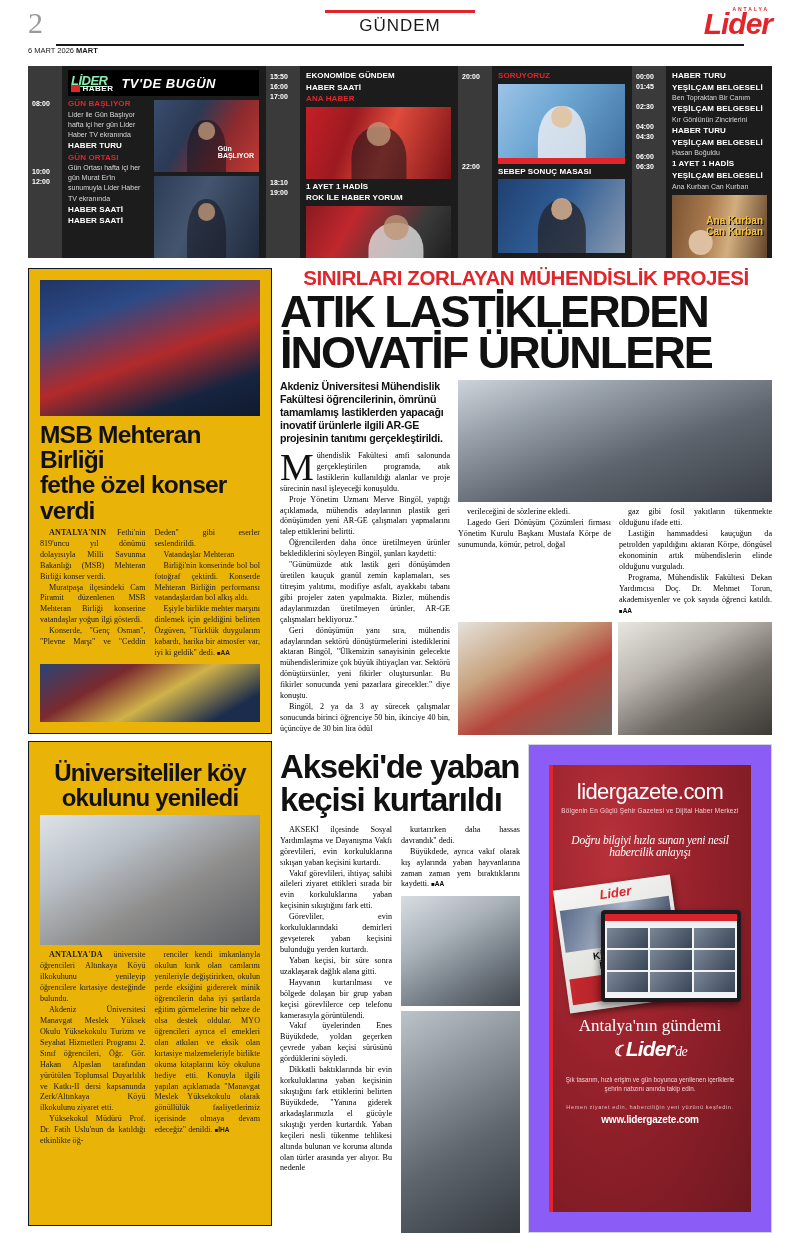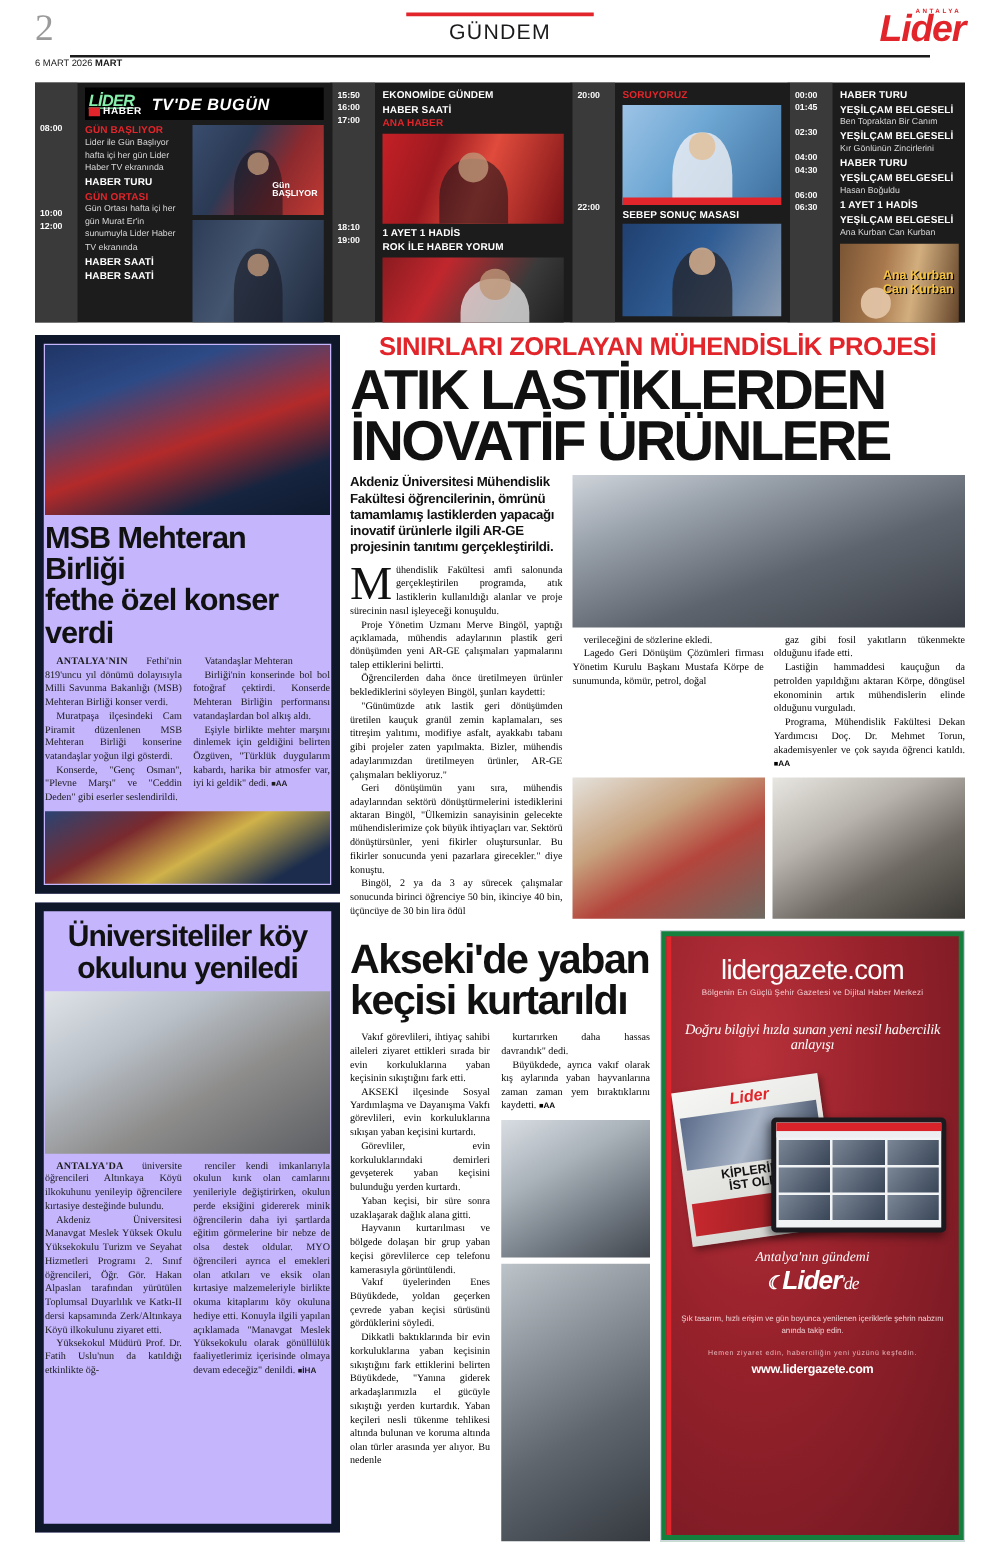--- a/index.html
+++ b/index.html
@@ -122,22 +122,22 @@
     font-family:"Liberation Sans", sans-serif; font-weight:bold; font-size:7px;
     color:#fff; line-height:1;
   }
 
   
   .content { display: flex; margin-top: 10px; gap: 8px; height: 965px; }
   .col-left { width: 244px; flex: none; display: flex; flex-direction: column; }
   .col-right { flex: 1; display: flex; flex-direction: column; }
 
   .art-box {
-    border: 7px solid #0f172a; background: #c4b5fd;
-    padding: 1px; margin-bottom: 7px;
+    border: 1px solid #0f172a; background: #eab308;
+    padding: 11px; margin-bottom: 7px;
   }
   .photo {
     width: 100%; position: relative; overflow: hidden; display:block;
   }
   .ph-mehter { background: linear-gradient(160deg,#1f3566 0%,#2d4a86 25%,#b32a2a 55%,#16243f 80%,#0f1a2e 100%); }
   .ph-mehter2 { background: linear-gradient(150deg,#2a4373 0%,#7a2a2e 30%,#d0b24a 55%,#1b2c4c 85%); }
   .ph-school { background: linear-gradient(150deg,#dfe3e8 0%,#b9c0c8 30%,#8e8d8c 60%,#5d5f63 100%); }
   .ph-hall { background: linear-gradient(160deg,#cfd4da 0%,#9aa2ac 25%,#5e646d 60%,#3a3f47 100%); }
   .ph-woman { background: linear-gradient(150deg,#e5e2dc 0%,#c7a27e 35%,#b4453c 60%,#6e6a62 100%); }
   .ph-man { background: linear-gradient(150deg,#e8e6e1 0%,#b7b3ac 35%,#6e6a63 65%,#3c3a36 100%); }
@@ -181,21 +181,21 @@
   }
   .dropcap {
     float: left; font-family: "Liberation Serif", serif; font-weight: normal;
     font-size: 38px; line-height: 0.78; padding: 2px 3px 0 0; color:#111;
   }
   .mini-col { font-family:"Liberation Serif",serif; font-size:8.1px; line-height:1.35; text-align:justify; }
   .mini-col p { text-indent: 9px; margin: 0; }
 
   
   .ad {
-    border: 1px solid #cfd6dd; background: #15803d; padding: 4px;
+    border: 1px solid #cfd6dd; background: #8b5cf6; padding: 20px;
     flex: 1; display:flex;
   }
   .ad-inner {
     flex:1; background: radial-gradient(ellipse at 30% 20%, #b8313a 0%, #96212b 45%, #6e1821 100%);
     position: relative; overflow: hidden; color:#fff; text-align:center;
     padding: 14px 10px 10px;
   }
   .ad-domain {
     font-family:"Liberation Sans", sans-serif; font-weight: normal;
     font-size: 22px; letter-spacing:-0.6px; color:#fff;
@@ -225,21 +225,21 @@
     position:absolute; right:0px; top:46px; width:140px; height:92px;
     background:#1b1b1f; border-radius:4px; padding:4px; box-shadow:-2px 3px 7px rgba(0,0,0,.45);
   }
   .ad-laptop .screen { width:100%; height:100%; background:#f2f3f5; overflow:hidden; }
   .ad-laptop .sc-bar { height:7px; background:#d8232a; }
   .ad-laptop .sc-nav { height:5px; background:#eceef1; }
   .ad-laptop .sc-grid { display:grid; grid-template-columns:1fr 1fr 1fr; gap:2px; padding:2px; }
   .ad-laptop .sc-cell { height:20px; background:linear-gradient(130deg,#7b8696,#394657); }
   .ad-brand { margin-top: 4px; }
   .ad-brand-1 {
-    font-family:"Liberation Serif", serif; font-style:italic; font-size:11px; color:#fff;
+    font-family:"Liberation Serif", serif; font-size:17px; color:#fff;
   }
   .ad-brand-2 {
     font-family:"Liberation Sans", sans-serif; font-weight:bold; font-style:italic;
     font-size:21px; color:#fff; letter-spacing:-0.8px; margin-top:1px;
   }
   .ad-brand-2 .moon { font-size:15px; }
   .ad-brand-2 .de { font-family:"Liberation Serif",serif; font-style:italic; font-weight:normal; font-size:14px; }
   .ad-copy {
     font-family:"Liberation Sans", sans-serif; font-size:6.3px; color:#f0cfd2;
     line-height:1.5; margin-top:14px;
@@ -489,22 +489,22 @@
 
       <div style="display:flex;gap:8px;flex:1;margin-top:9px">
 
         <div style="width:240px;flex:none;display:flex;flex-direction:column">
           <div class="headline hl-akseki">
             <span>Akseki'de yaban</span><br>
             <span>keçisi kurtarıldı</span>
           </div>
           <div style="display:flex;gap:9px;margin-top:4px;flex:1">
             <div class="mini-col" style="width:112px;flex:none">
+              <p><span class="caps">AKSEKİ</span> <span>ilçesinde Sosyal Yardımlaşma ve Dayanışma Vakfı görevlileri, evin korkuluklarına sıkışan yaban keçisini kurtardı.</span></p>
               <p>Vakıf görevlileri, ihtiyaç sahibi aileleri ziyaret ettikleri sırada bir evin korkuluklarına yaban keçisinin sıkıştığını fark etti.</p>
-              <p><span class="caps">AKSEKİ</span> <span>ilçesinde Sosyal Yardımlaşma ve Dayanışma Vakfı görevlileri, evin korkuluklarına sıkışan yaban keçisini kurtardı.</span></p>
               <p>Görevliler, evin korkuluklarındaki demirleri gevşeterek yaban keçisini bulunduğu yerden kurtardı.</p>
               <p>Yaban keçisi, bir süre sonra uzaklaşarak dağlık alana gitti.</p>
               <p>Hayvanın kurtarılması ve bölgede dolaşan bir grup yaban keçisi görevlilerce cep telefonu kamerasıyla görüntülendi.</p>
               <p>Vakıf üyelerinden Enes Büyükdede, yoldan geçerken çevrede yaban keçisi sürüsünü gördüklerini söyledi.</p>
               <p>Dikkatli baktıklarında bir evin korkuluklarına yaban keçisinin sıkıştığını fark ettiklerini belirten Büyükdede, "Yanına giderek arkadaşlarımızla el gücüyle sıkıştığı yerden kurtardık. Yaban keçileri nesli tükenme tehlikesi altında bulunan ve koruma altında olan türler arasında yer alıyor. Bu nedenle</p>
             </div>
             <div style="flex:1;display:flex;flex-direction:column">
               <div class="mini-col">
                 <p>kurtarırken daha hassas davrandık" dedi.</p>
                 <p><span>Büyükdede, ayrıca vakıf olarak kış aylarında yaban hayvanlarına zaman zaman yem bıraktıklarını kaydetti.</span> <span class="sq">■</span><span class="agency">AA</span></p>

